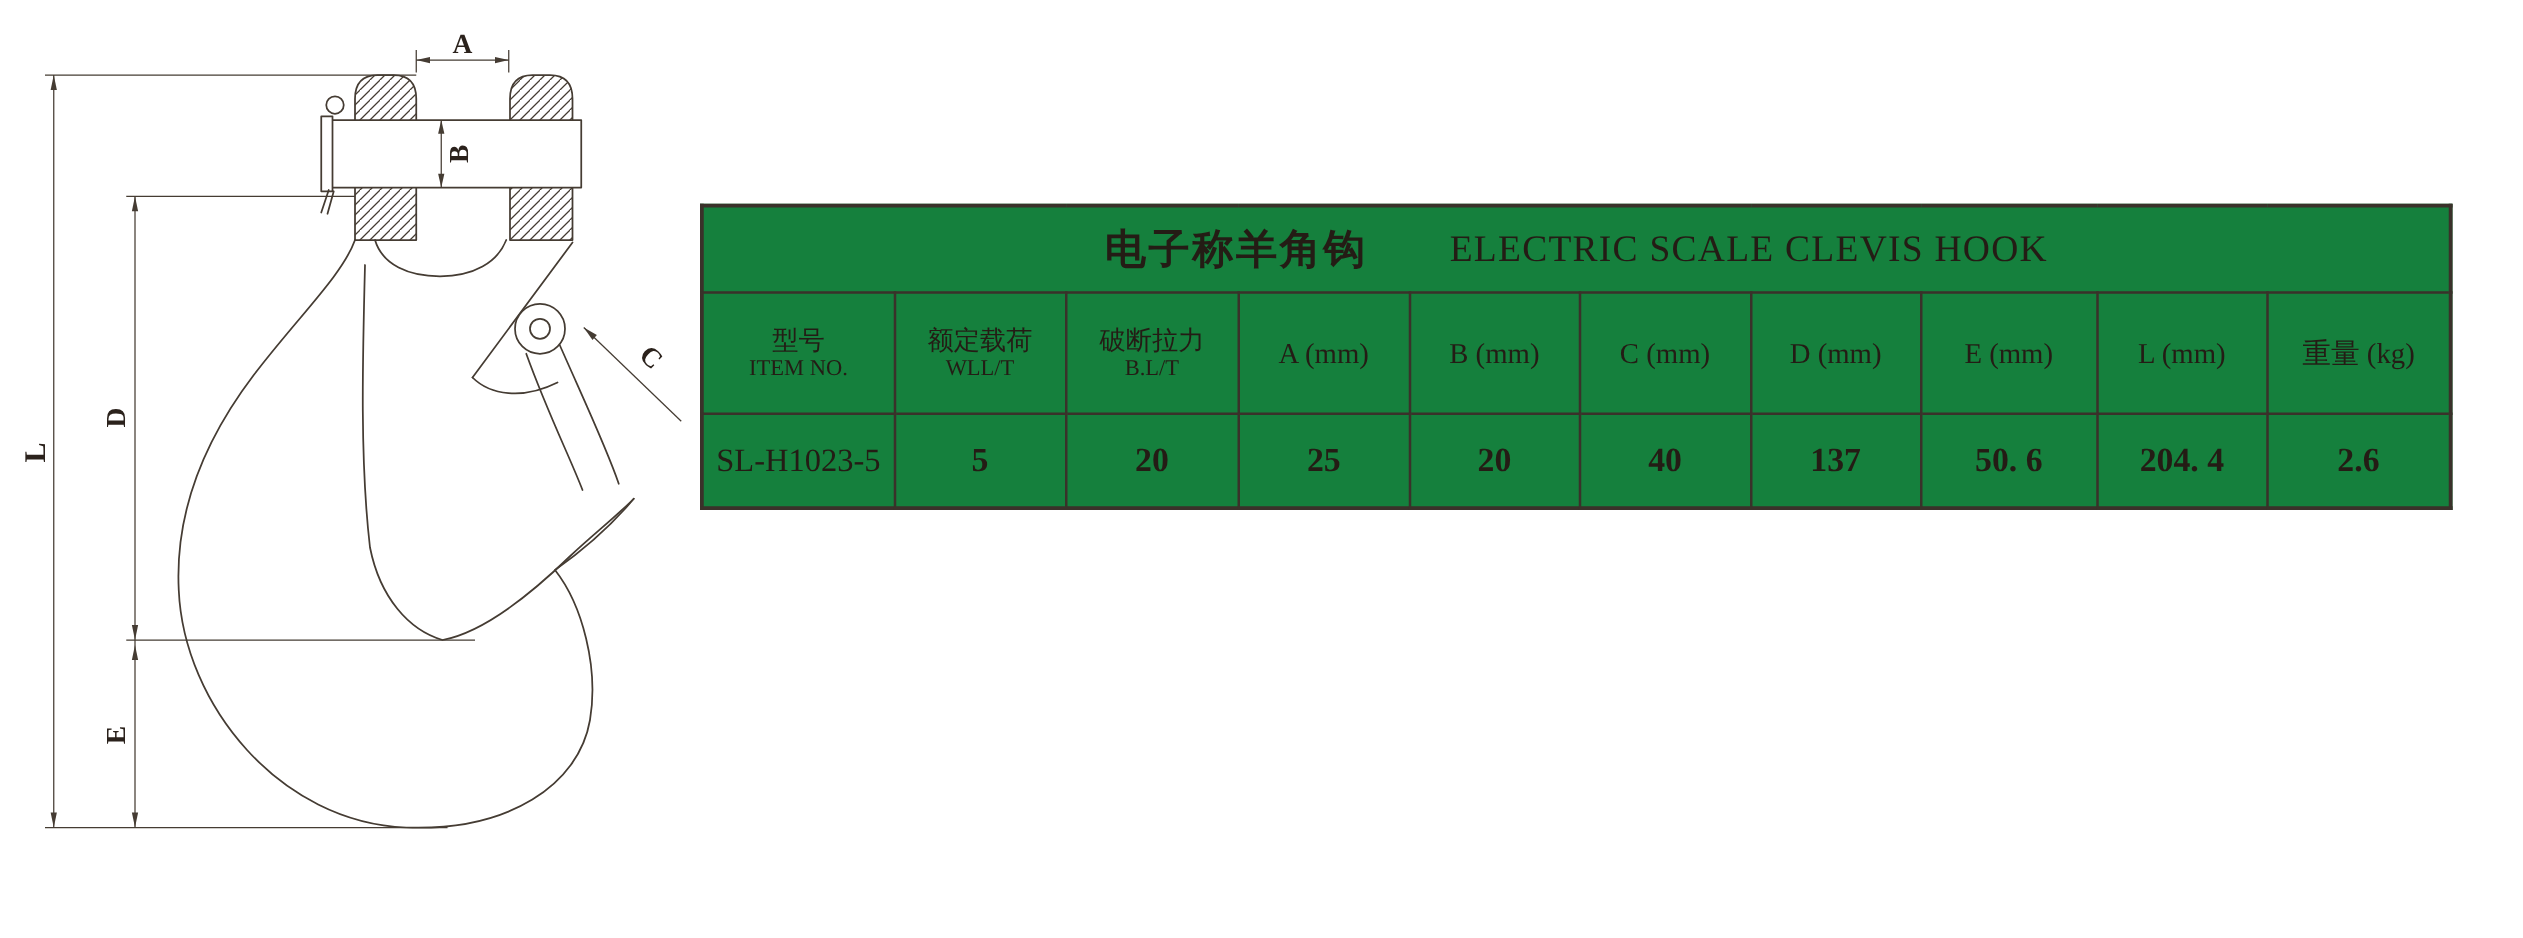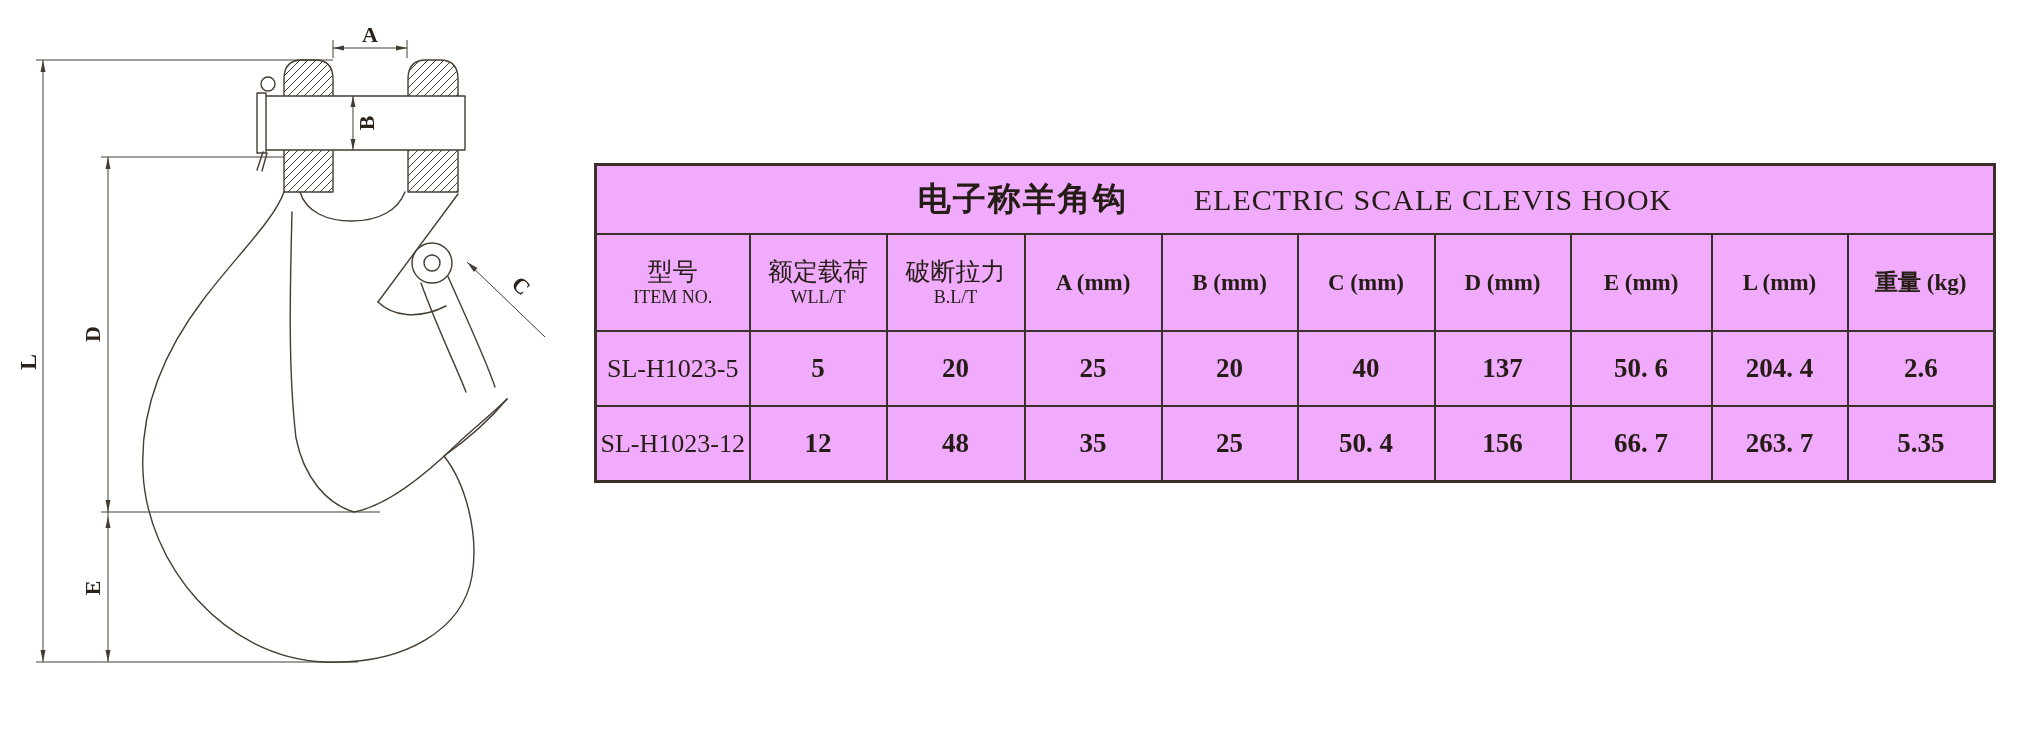--- a/index.html
+++ b/index.html
@@ -3,33 +3,33 @@
 <meta charset="utf-8">
 <style>
   html,body{margin:0;padding:0;background:#ffffff;}
   .page{position:relative;width:2018px;height:750px;background:#ffffff;overflow:hidden;
         font-family:"Liberation Serif","DejaVu Serif",serif;color:#241c15;}
 
   
   .drawing{position:absolute;left:0;top:0;}
 
   
-  table.spec{position:absolute;left:594px;top:163px;width:1399px;
-             border-collapse:collapse;table-layout:fixed;background:#f0abfc;
+  table.spec{position:absolute;left:560px;top:163px;width:1399px;
+             border-collapse:collapse;table-layout:fixed;background:#15803d;
              border:3px solid #3a312a;}
   table.spec td,table.spec th{border:2px solid #3a312a;text-align:center;
              vertical-align:middle;padding:0;overflow:hidden;}
   .title-cell{height:67px;}
   .title-wrap{display:flex;align-items:center;justify-content:center;gap:66px;}
   .title-cn{font-size:33px;font-weight:bold;letter-spacing:2px;}
   .title-en{font-size:30px;font-weight:normal;letter-spacing:1px;}
   tr.head-row th{height:95px;font-weight:normal;}
-  .h-cn{font-size:25px;line-height:1.15;}
+  .h-cn{font-size:21px;line-height:1.15;}
   .h-en{font-size:18px;line-height:1.15;}
-  .h-dim{font-size:23px;font-weight:bold;}
+  .h-dim{font-size:23px;font-weight:normal;}
   tr.data-row td{height:73px;font-size:27px;font-weight:bold;}
   tr.data-row td.item-no{font-size:26px;font-weight:normal;letter-spacing:0px;margin-left:36px;}
 </style>
 </head>
 <body>
 
 <div class="page">
 
   <svg class="drawing" width="570" height="750" viewBox="0 0 570 750">
     <defs>
@@ -141,27 +141,15 @@
         <td>5</td>
         <td>20</td>
         <td>25</td>
         <td>20</td>
         <td>40</td>
         <td>137</td>
         <td>50. 6</td>
         <td>204. 4</td>
         <td>2.6</td>
       </tr>
-      <tr class="data-row">
-        <td class="item-no">SL-H1023-12</td>
-        <td>12</td>
-        <td>48</td>
-        <td>35</td>
-        <td>25</td>
-        <td>50. 4</td>
-        <td>156</td>
-        <td>66. 7</td>
-        <td>263. 7</td>
-        <td>5.35</td>
-      </tr>
     </tbody>
   </table>
 </div>
 
 </body></html>

